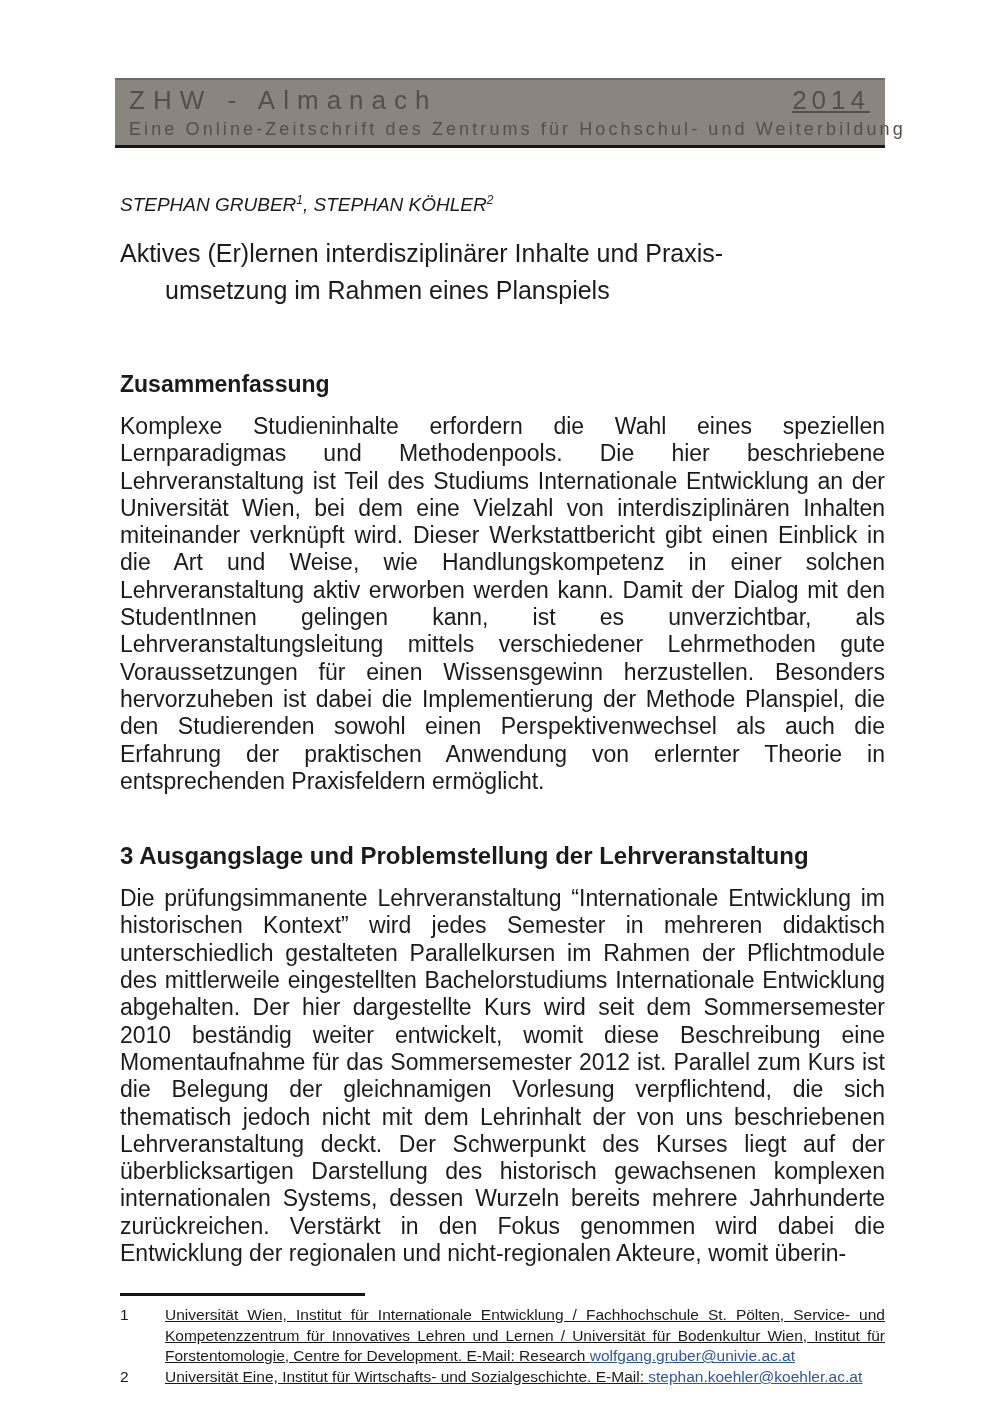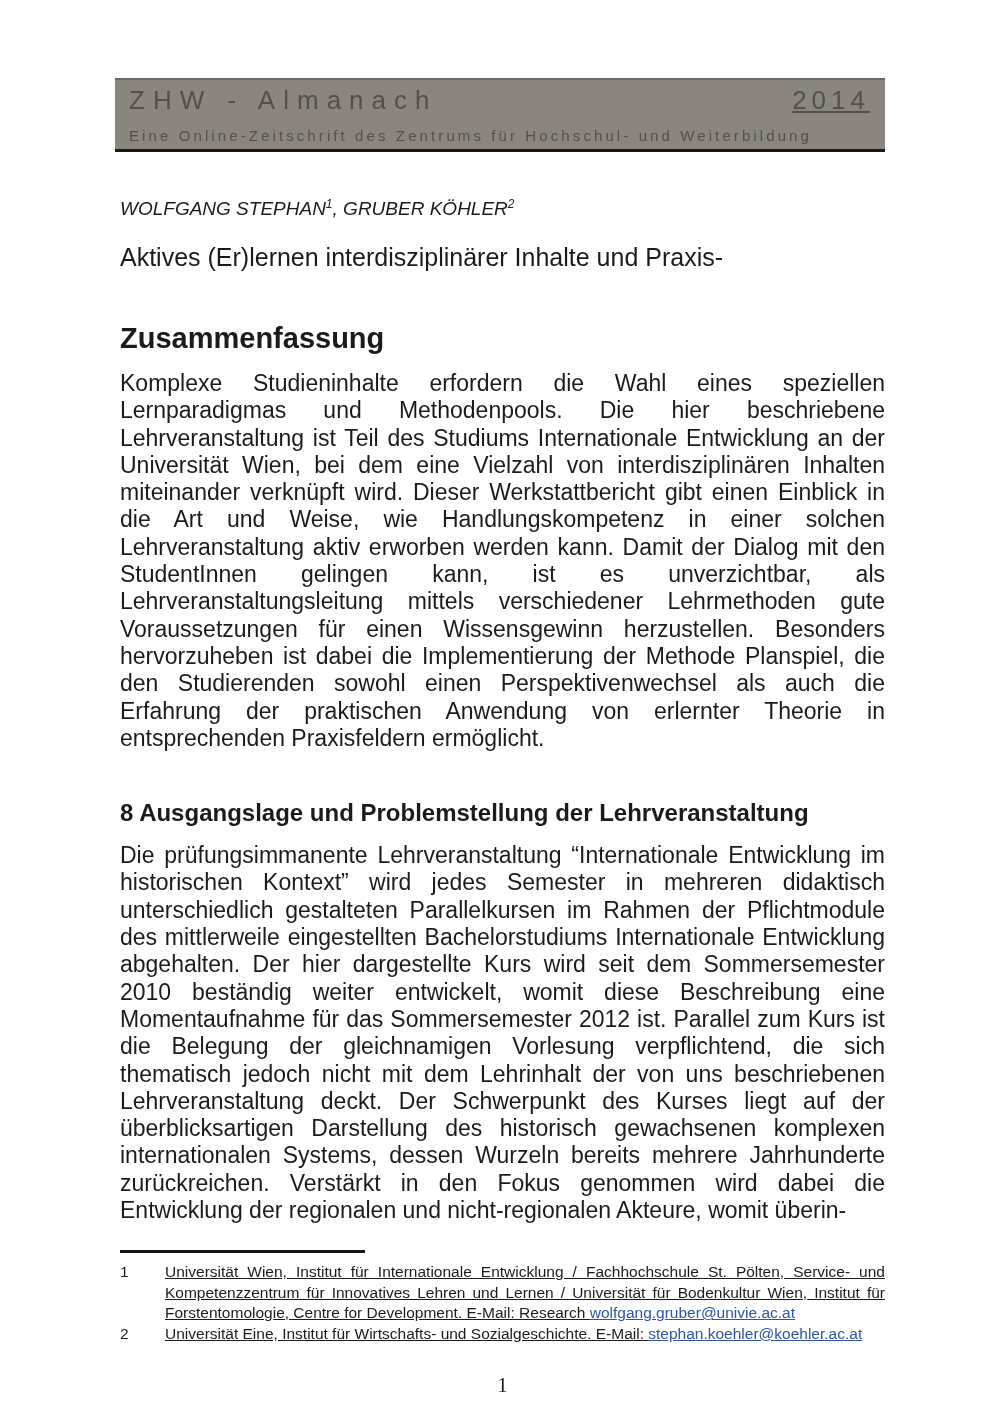--- a/index.html
+++ b/index.html
@@ -26,22 +26,22 @@
     display:flex;
     justify-content:space-between;
     align-items:baseline;
     font-size:26px;
     letter-spacing:8px;
     white-space:nowrap;
     text-align:center;
   }
   .banner-year { letter-spacing:5px;text-decoration:underline; }
   .banner-sub {
-    margin-top:11px;
-    font-size:15px;
+    margin-top:3px;
+    font-size:18px;
     letter-spacing:3.1px;
     white-space:nowrap;
   }
 
   
   .content { margin:0 115px 0 120px; }
 
   .authors {
     margin-top:46px;
     font-style:italic;
@@ -51,23 +51,23 @@
 
   .doc-title {
     margin-top:19px;
     font-weight:normal;
     font-size:25px;
     line-height:37px;
   }
   .doc-title .title-line2 { padding-left:45px; }
 
   .h-abstract {
-    margin-top:46px;
+    margin-top:62px;
     font-weight:bold;
-    font-size:29px;
+    font-size:23px;
   }
   .body-par {
     margin-top:15px;
     font-size:23px;
     line-height:27.3px;
     text-align:justify;
   }
   .h-section {
     margin-top:47px;
     font-weight:bold;
@@ -113,31 +113,32 @@
     <div class="banner-top">
       <span>ZHW - Almanach</span>
       <span class="banner-year">2014</span>
     </div>
     <div class="banner-sub">Eine Online-Zeitschrift des Zentrums für Hochschul- und Weiterbildung</div>
   </div>
 
   <div class="content">
 
     <div class="authors">
-      <span>WOLFGANG STEPHAN</span><sup>1</sup><span>, </span><span>GRUBER KÖHLER</span><sup>2</sup>
+      <span>STEPHAN GRUBER</span><sup>1</sup><span>, </span><span>STEPHAN KÖHLER</span><sup>2</sup>
     </div>
 
     <div class="doc-title">
       <div class="title-line1">Aktives (Er)lernen interdisziplinärer Inhalte und Praxis-</div>
+      <div class="title-line2">umsetzung im Rahmen eines Planspiels</div>
     </div>
 
     <div class="h-abstract">Zusammenfassung</div>
     <div class="body-par">Komplexe Studieninhalte erfordern die Wahl eines speziellen Lernparadigmas und Methodenpools. Die hier beschriebene Lehrveranstaltung ist Teil des Studiums Internationale Entwicklung an der Universität Wien, bei dem eine Vielzahl von interdisziplinären Inhalten miteinander verknüpft wird. Dieser Werkstattbericht gibt einen Einblick in die Art und Weise, wie Handlungskompetenz in einer solchen Lehrveranstaltung aktiv erworben werden kann. Damit der Dialog mit den StudentInnen gelingen kann, ist es unverzichtbar, als Lehrveranstaltungsleitung mittels verschiedener Lehrmethoden gute Voraussetzungen für einen Wissensgewinn herzustellen. Besonders hervorzuheben ist dabei die Implementierung der Methode Planspiel, die den Studierenden sowohl einen Perspektivenwechsel als auch die Erfahrung der praktischen Anwendung von erlernter Theorie in entsprechenden Praxisfeldern ermöglicht.</div>
 
-    <div class="h-section">8 Ausgangslage und Problemstellung der Lehrveranstaltung</div>
+    <div class="h-section">3 Ausgangslage und Problemstellung der Lehrveranstaltung</div>
     <div class="body-par">Die prüfungsimmanente Lehrveranstaltung “Internationale Entwicklung im historischen Kontext” wird jedes Semester in mehreren didaktisch unterschiedlich gestalteten Parallelkursen im Rahmen der Pflichtmodule des mittlerweile eingestellten Bachelorstudiums Internationale Entwicklung abgehalten. Der hier dargestellte Kurs wird seit dem Sommersemester 2010 beständig weiter entwickelt, womit diese Beschreibung eine Momentaufnahme für das Sommersemester 2012 ist. Parallel zum Kurs ist die Belegung der gleichnamigen Vorlesung verpflichtend, die sich thematisch jedoch nicht mit dem Lehrinhalt der von uns beschriebenen Lehrveranstaltung deckt. Der Schwerpunkt des Kurses liegt auf der überblicksartigen Darstellung des historisch gewachsenen komplexen internationalen Systems, dessen Wurzeln bereits mehrere Jahrhunderte zurückreichen. Verstärkt in den Fokus genommen wird dabei die Entwicklung der regionalen und nicht-regionalen Akteure, womit überin-</div>
 
     <div class="fn-rule"></div>
 
     <div class="footnotes">
       <div class="footnote">
         <div class="fn-num">1</div>
         <div class="fn-body"><span>Universität Wien, Institut für Internationale Entwicklung / Fachhochschule St. Pölten, Service- und Kompetenzzentrum für Innovatives Lehren und Lernen / Universität für Bodenkultur Wien, Institut für Forstentomologie, Centre for Development. E-Mail: Research </span><a href="#" class="email-link">wolfgang.gruber@univie.ac.at</a></div>
       </div>
       <div class="footnote">

